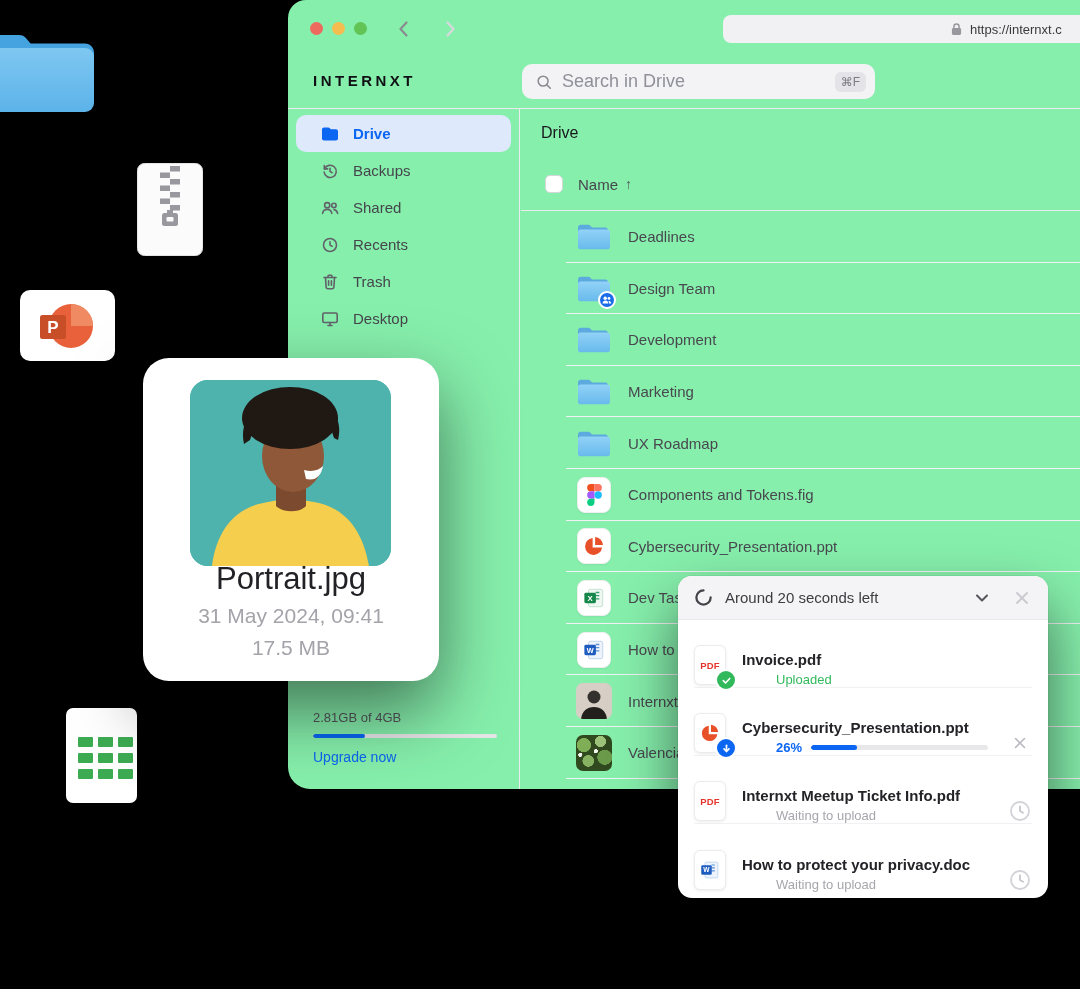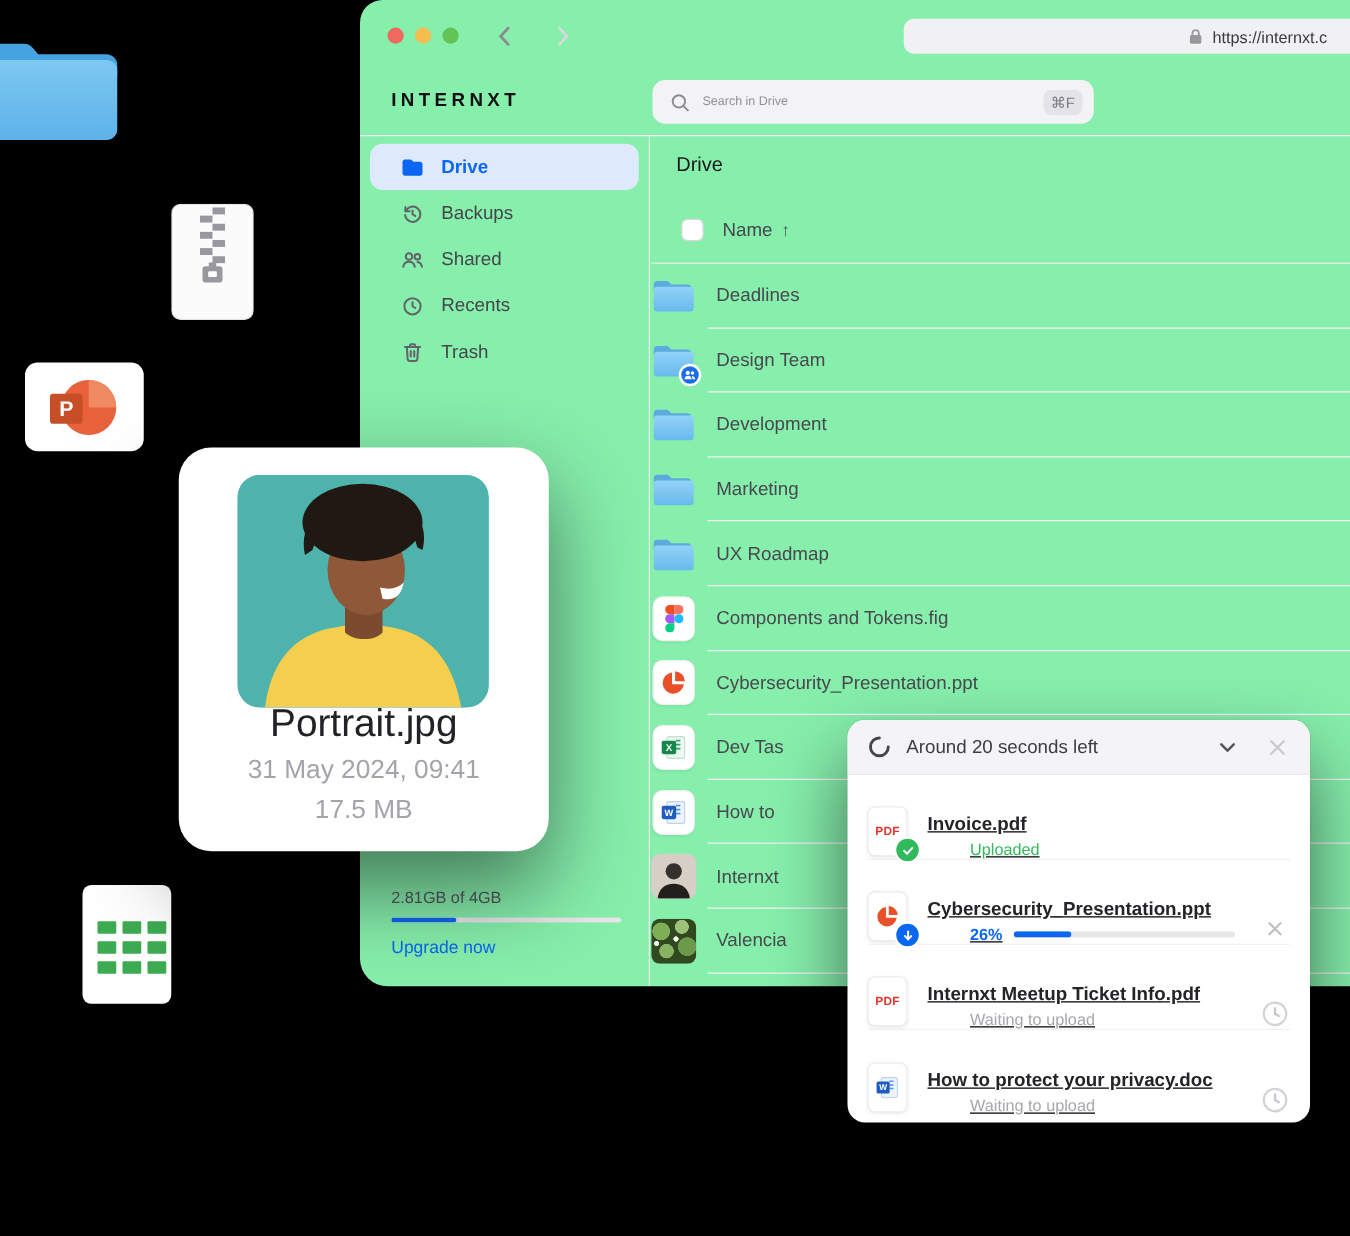--- a/index.html
+++ b/index.html
@@ -26,21 +26,21 @@
   }
   .url-content { position:absolute; left:228px; top:0; height:28px; display:flex; align-items:center; gap:8px; white-space:nowrap; }
   .url-text { font-size:13px; color:#3a3a3f; }
 
   .brand { position:absolute; left:25px; top:72px; font-size:15px; font-weight:800; letter-spacing:3.5px; color:#101014; }
   .search {
     position:absolute; left:234px; top:64px; width:353px; height:35px;
     background:#f3f3f5; border-radius:10px; display:flex; align-items:center;
     padding:0 9px 0 13px; gap:9px;
   }
-  .search input { flex:1; border:none; outline:none; background:transparent; font-size:10px; color:#3f3f46; font-family:inherit; }
+  .search input { flex:1; border:none; outline:none; background:transparent; font-size:18px; color:#3f3f46; font-family:inherit; }
   .search input::placeholder { color:#90909a; }
   .kbd-badge { background:#e3e3e8; border-radius:6px; font-size:12px; color:#7b7b83; padding:4px 6px; line-height:1; }
 
   .hdivider { position:absolute; left:0; top:108px; width:100%; height:1px; background:#ececef; }
 
   
   .sidebar { position:absolute; left:0; top:109px; width:232px; bottom:0; border-right:1px solid #ececef; padding-top:6px; }
   .side-item {
     height:37px; margin:0 8px; border-radius:10px; display:flex; align-items:center;
     padding-left:24px; gap:13px; font-size:15px; color:#45454c; cursor:default;
@@ -54,21 +54,21 @@
   .upgrade { margin-top:11px; font-size:14px; font-weight:500; color:var(--accent); }
 
   
   .main { position:absolute; left:233px; top:109px; right:0; bottom:0; }
   .page-title { position:absolute; left:20px; top:15px; font-size:16px; font-weight:500; color:#18181c; }
   .list-header { position:absolute; left:24px; top:66px; display:flex; align-items:center; gap:15px; }
   .checkbox { width:18px; height:18px; border:1.5px solid #d6d6db; border-radius:5px; background:#fff; }
   .col-name { display:flex; align-items:center; gap:7px; font-size:15px; font-weight:500; color:#46464d; }
   .sort-arrow { font-size:14px; color:#55555c; }
   .rows { position:absolute; left:0; top:101px; right:0; border-top:1px solid #ececef; }
-  .file-row { height:51.6px; display:flex; align-items:center; gap:16px; position:relative; }
+  .file-row { height:51.6px; display:flex; align-items:center; padding-left:55px; gap:16px; position:relative; }
   .file-row::after { content:""; position:absolute; left:45px; right:0; bottom:0; height:1px; background:#f2f2f4; }
   .row-icon { width:36px; height:36px; flex:none; position:relative; display:flex; align-items:center; justify-content:center; }
   .card-icon { width:34px; height:36px; background:#fff; border:1px solid #efeff2; border-radius:8px; box-shadow:0 1px 2px rgba(0,0,0,.05); display:flex; align-items:center; justify-content:center; }
   .thumb { width:36px; height:36px; border-radius:7px; overflow:hidden; }
   .thumb.plant{
     background:
       radial-gradient(circle at 22% 28%, #7fae57 0 18%, transparent 19%),
       radial-gradient(circle at 68% 18%, #9cc27a 0 14%, transparent 15%),
       radial-gradient(circle at 80% 62%, #6a9a4a 0 20%, transparent 21%),
       radial-gradient(circle at 34% 72%, #87b262 0 16%, transparent 17%),
@@ -103,21 +103,21 @@
   .up-close { margin-left:16px; }
   .up-items { padding:0 16px 6px; }
   .up-item { display:flex; align-items:flex-end; gap:14px; height:68px; border-bottom:1px solid #f1f1f4; }
   .up-item:last-child { border-bottom:none; }
   .up-icon { width:34px; height:42px; position:relative; flex:none; }
   .file-card { width:32px; height:40px; background:#fff; border:1px solid #ececef; border-radius:6px; box-shadow:0 1px 3px rgba(0,0,0,.08); display:flex; align-items:center; justify-content:center; }
   .pdf-label { font-size:9.5px; font-weight:800; letter-spacing:.2px; color:var(--pdf-red); }
   .badge { position:absolute; right:-9px; bottom:-4px; width:22px; height:22px; border-radius:50%; border:2.5px solid #fff; display:flex; align-items:center; justify-content:center; }
   .badge.done { background:var(--success); }
   .badge.prog { background:var(--accent); }
-  .up-body { flex:1; min-width:0;text-decoration:underline; }
+  .up-body { flex:1; min-width:0; }
   .up-name { font-size:15px; font-weight:600; color:#232328; white-space:nowrap; }
   .up-status { margin-top:4px; font-size:13px; display:flex; align-items:center; gap:9px;margin-left:34px; }
   .st-done { color:var(--success); font-weight:500; }
   .st-wait { color:#a6a6ad; }
   .st-pct { color:var(--accent); font-weight:700; }
   .pbar { flex:1; max-width:215px; height:5px; border-radius:3px; background:#e8e8ea; overflow:hidden; }
   .pfill { height:100%; border-radius:3px; background:var(--accent); }
   .up-side { flex:none; margin-left:6px; display:flex; align-items:center; }
 
   
@@ -280,20 +280,29 @@
        <span class="side-icon">
               <svg width="20" height="20" viewBox="0 0 20 20" fill="none" stroke="#62626a" stroke-width="1.6" stroke-linecap="round" stroke-linejoin="round">
                 <path d="M4 5.5 h12"></path>
                 <path d="M8 5.5 V4.2 c0-.5.4-.9.9-.9 h2.2 c.5 0 .9.4.9.9 v1.3"></path>
                 <path d="M5.5 5.5 l.6 9.6 c.1 1 .9 1.7 1.9 1.7 h4 c1 0 1.8-.7 1.9-1.7 l.6-9.6"></path>
                 <path d="M8.6 8.8 v4.4 M11.4 8.8 v4.4"></path>
               </svg>
             </span>
        <span>Trash</span>
      </div>
+          <div class="side-item">
+       <span class="side-icon">
+              <svg width="20" height="20" viewBox="0 0 20 20" fill="none" stroke="#62626a" stroke-width="1.6" stroke-linecap="round" stroke-linejoin="round">
+                <rect x="2.8" y="4" width="14.4" height="9.5" rx="1.5"></rect>
+                <path d="M8 16.5 h4 M10 13.5 v3"></path>
+              </svg>
+            </span>
+       <span>Desktop</span>
+     </div>
         </div>
       <div class="storage">
         <div class="usage-text">2.81GB of 4GB</div>
         <div class="sbar">
             <div class="sfill" style="width: 28%;"></div>
           </div>
         <div class="upgrade">Upgrade now</div>
       </div>
     </div>
 

